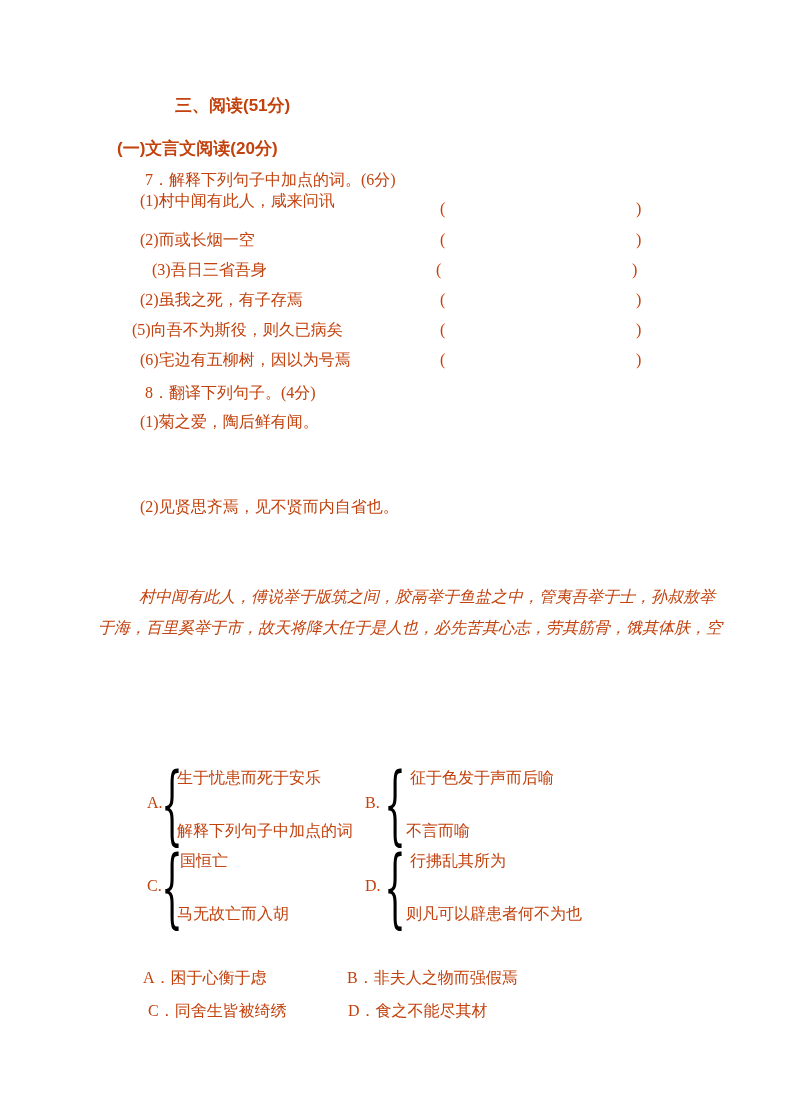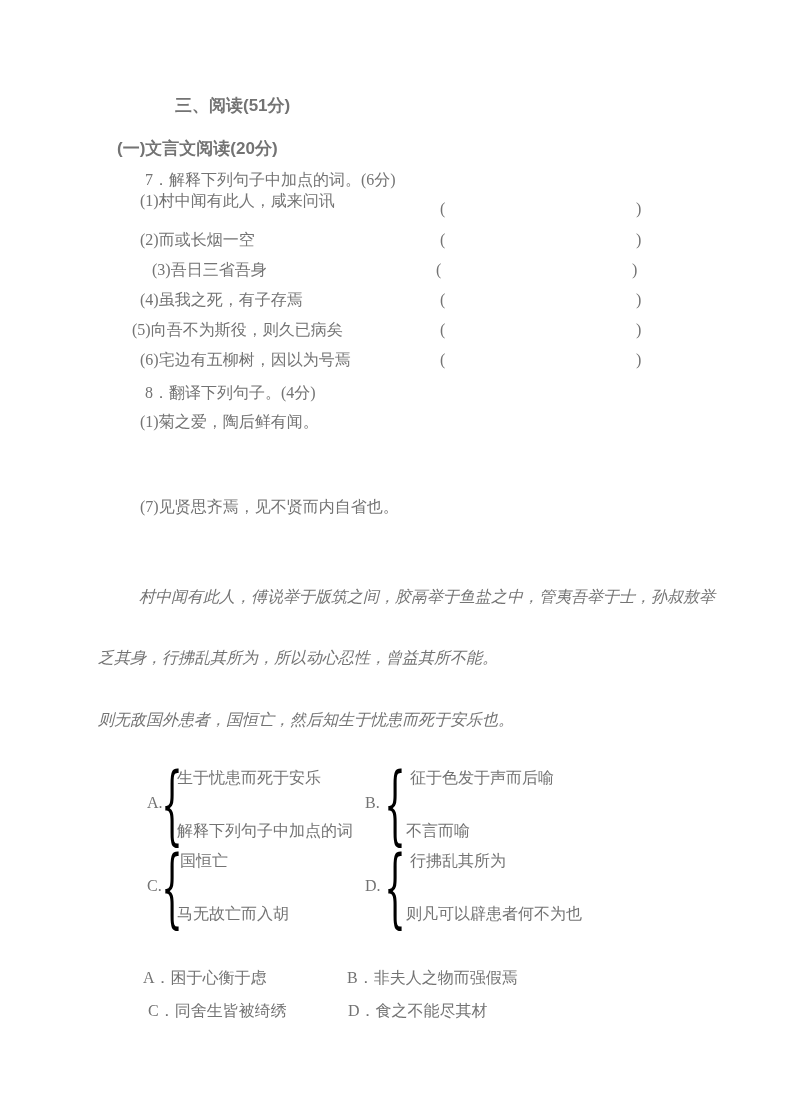--- a/index.html
+++ b/index.html
@@ -10,21 +10,21 @@
     background: #ffffff;
     color: #000000;
     font-family: "Liberation Serif", serif;
     overflow: hidden;
   }
   .t {
     position: absolute;
     font-size: 16px;
     line-height: 1.1;
     white-space: pre;
-    color: #737373;
+    color: #c2410c;
   }
   .h {
     font-family: "Liberation Sans", sans-serif;
     font-weight: bold;
     font-size: 17px;
   }
   .it {
     font-style: italic;
     font-family: "DejaVu Serif", serif;
   }
@@ -58,42 +58,41 @@
     <span class="t" style="left:140px; top:231px">(2)而或长烟一空</span>
     <span class="t" style="left:440px; top:231px">(</span>
     <span class="t" style="left:636px; top:231px">)</span>
   </div>
   <div>
     <span class="t" style="left:152px; top:261px">(3)吾日三省吾身</span>
     <span class="t" style="left:436px; top:261px">(</span>
     <span class="t" style="left:632px; top:261px">)</span>
   </div>
   <div>
-    <span class="t" style="left:140px; top:291px">(4)虽我之死，有子存焉</span>
+    <span class="t" style="left:140px; top:291px">(2)虽我之死，有子存焉</span>
     <span class="t" style="left:440px; top:291px">(</span>
     <span class="t" style="left:636px; top:291px">)</span>
   </div>
   <div>
     <span class="t" style="left:132px; top:321px">(5)向吾不为斯役，则久已病矣</span>
     <span class="t" style="left:440px; top:321px">(</span>
     <span class="t" style="left:636px; top:321px">)</span>
   </div>
   <div>
     <span class="t" style="left:140px; top:351px">(6)宅边有五柳树，因以为号焉</span>
     <span class="t" style="left:440px; top:351px">(</span>
     <span class="t" style="left:636px; top:351px">)</span>
   </div>
 
   <div class="t" style="left:145px; top:384px">8．翻译下列句子。(4分)</div>
   <div class="t" style="left:140px; top:413px">(1)菊之爱，陶后鲜有闻。</div>
-  <div class="t" style="left:140px; top:498px">(7)见贤思齐焉，见不贤而内自省也。</div>
+  <div class="t" style="left:140px; top:498px">(2)见贤思齐焉，见不贤而内自省也。</div>
 
   <div class="t it" style="left:139px; top:588px">村中闻有此人，傅说举于版筑之间，胶鬲举于鱼盐之中，管夷吾举于士，孙叔敖举</div>
-  <div class="t it" style="left:98px;  top:649px">乏其身，行拂乱其所为，所以动心忍性，曾益其所不能。</div>
-  <div class="t it" style="left:98px;  top:711px">则无敌国外患者，国恒亡，然后知生于忧患而死于安乐也。</div>
+  <div class="t it" style="left:98px;  top:619px">于海，百里奚举于市，故天将降大任于是人也，必先苦其心志，劳其筋骨，饿其体肤，空</div>
 
 
   <div>
     <span class="t" style="left:147px; top:794px">A.</span>
     <span class="brace" style="left:161px; top:764px">{</span>
     <span class="t" style="left:177px; top:769px">生于忧患而死于安乐</span>
     <span class="t" style="left:177px; top:822px">解释下列句子中加点的词</span>
   </div>
   <div>
     <span class="t" style="left:365px; top:794px">B.</span>

